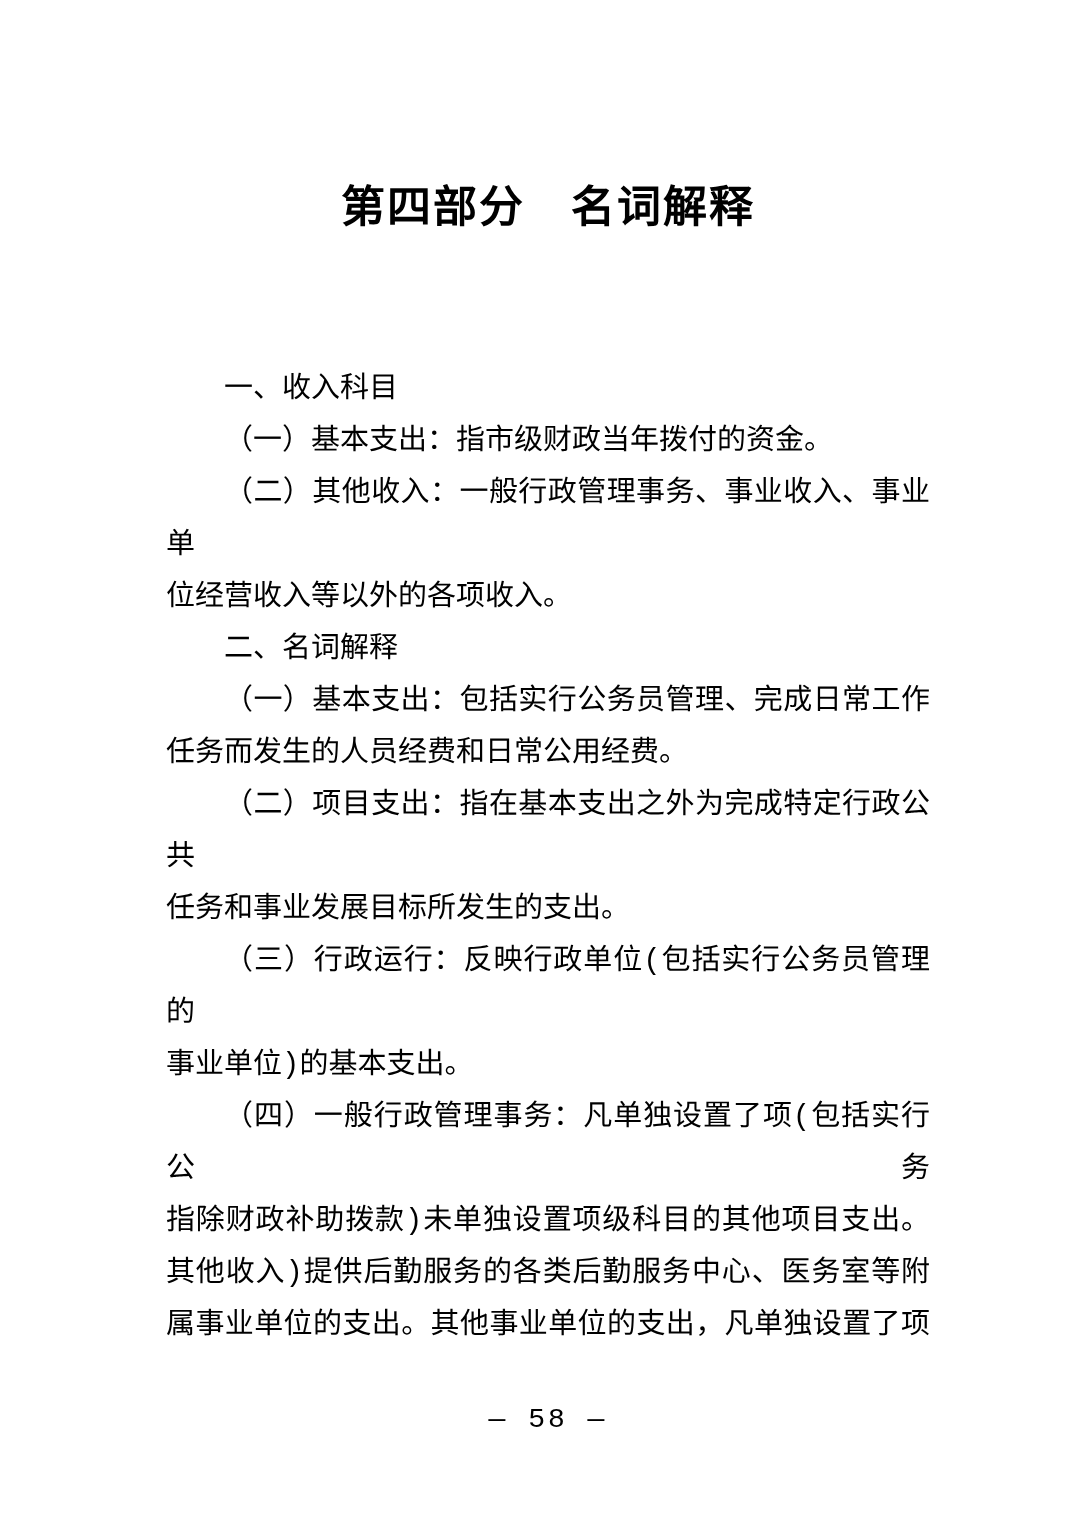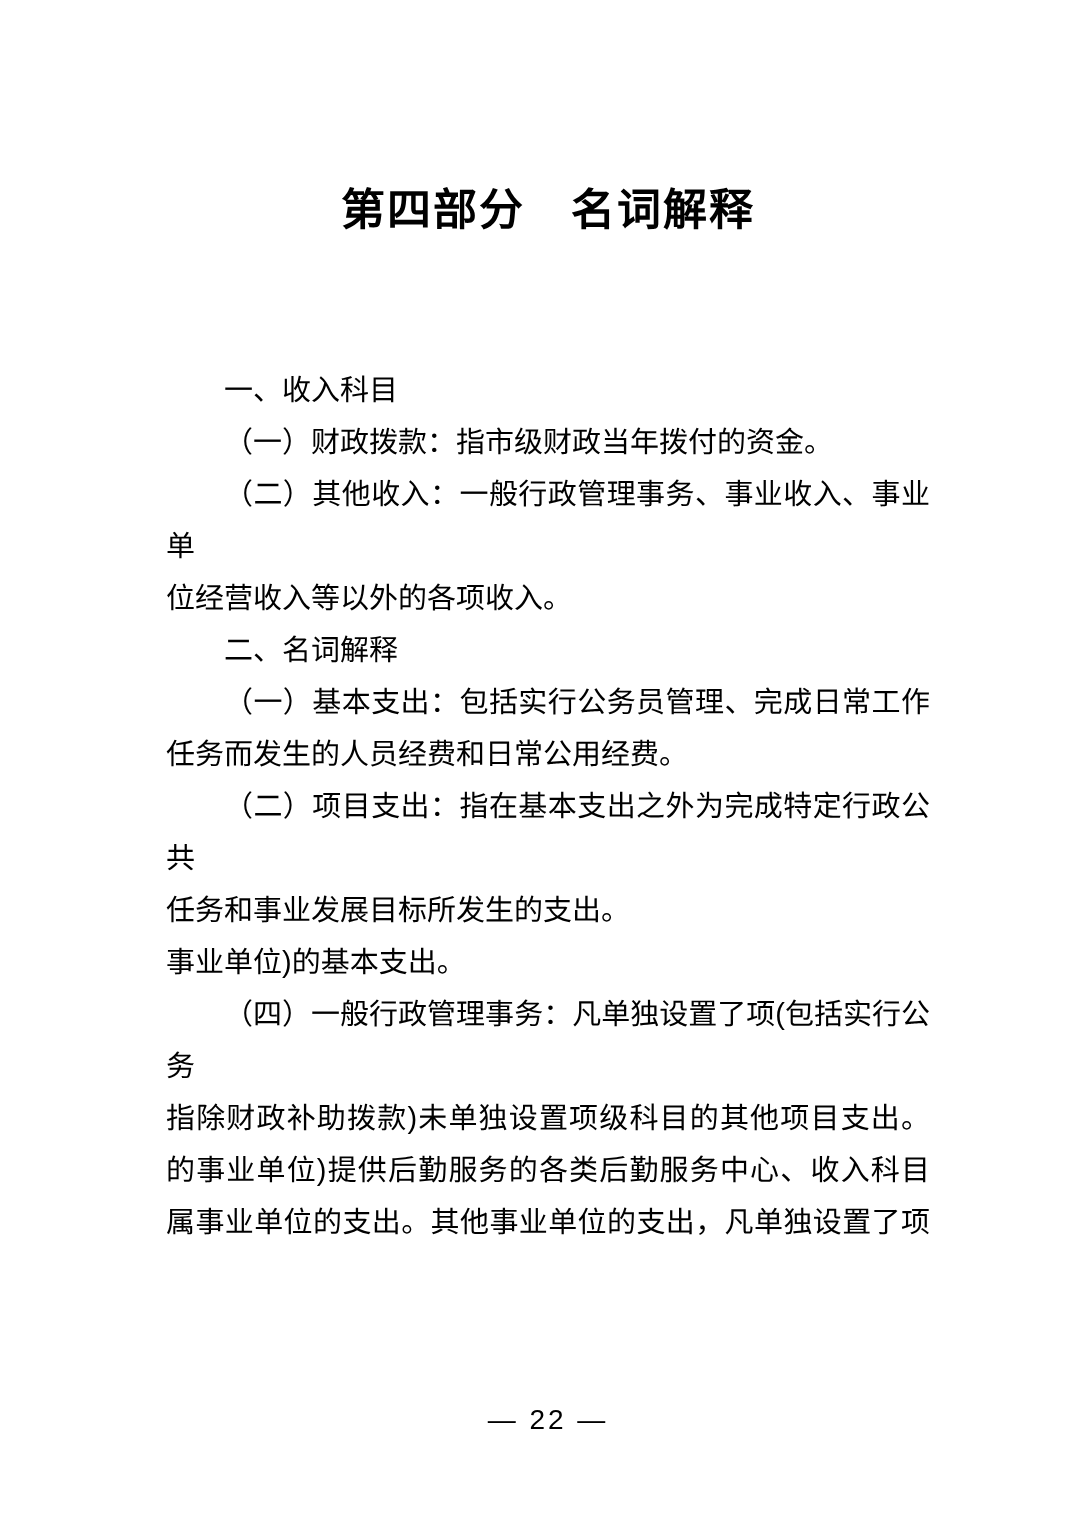--- a/index.html
+++ b/index.html
@@ -6,21 +6,21 @@
     margin: 0;
     padding: 0;
     background: #ffffff;
   }
   .page {
     position: relative;
     width: 1074px;
     height: 1518px;
     background: #ffffff;
     color: #000000;
-    font-family: Liberation Sans, sans-serif;
+    font-family: Liberation Mono, monospace;
     overflow: hidden;
   }
   .doc-title {
     position: absolute;
     top: 184px;
     left: 166px;
     width: 764px;
     text-align: center;
     font-size: 44px;
     font-weight: 700;
@@ -62,29 +62,30 @@
   }
 </style>
 </head>
 <body>
 
 <div class="page">
   <div class="doc-title">第四部分　名词解释</div>
 
   <div class="doc-body">
       <div class="line indent">一、收入科目</div>
-      <div class="line indent">（一）财政拨款：指市级财政当年拨付的资金。</div>
+      <div class="line indent">（一）基本支出：指市级财政当年拨付的资金。</div>
       <div class="line indent stretch">（二）其他收入：一般行政管理事务、事业收入、事业单</div>
       <div class="line">位经营收入等以外的各项收入。</div>
       <div class="line indent">二、名词解释</div>
       <div class="line indent stretch">（一）基本支出：包括实行公务员管理、完成日常工作</div>
       <div class="line">任务而发生的人员经费和日常公用经费。</div>
       <div class="line indent stretch">（二）项目支出：指在基本支出之外为完成特定行政公共</div>
       <div class="line">任务和事业发展目标所发生的支出。</div>
+      <div class="line indent stretch">（三）行政运行：反映行政单位(包括实行公务员管理的</div>
       <div class="line">事业单位)的基本支出。</div>
       <div class="line indent stretch">（四）一般行政管理事务：凡单独设置了项(包括实行公务</div>
       <div class="line stretch">指除财政补助拨款)未单独设置项级科目的其他项目支出。</div>
-      <div class="line stretch">的事业单位)提供后勤服务的各类后勤服务中心、收入科目</div>
+      <div class="line stretch">其他收入)提供后勤服务的各类后勤服务中心、医务室等附</div>
       <div class="line stretch">属事业单位的支出。其他事业单位的支出，凡单独设置了项</div>
     </div>
 
-  <div class="page-footer">— 22 —</div>
+  <div class="page-footer">— 58 —</div>
 </div>
 
 </body></html>

